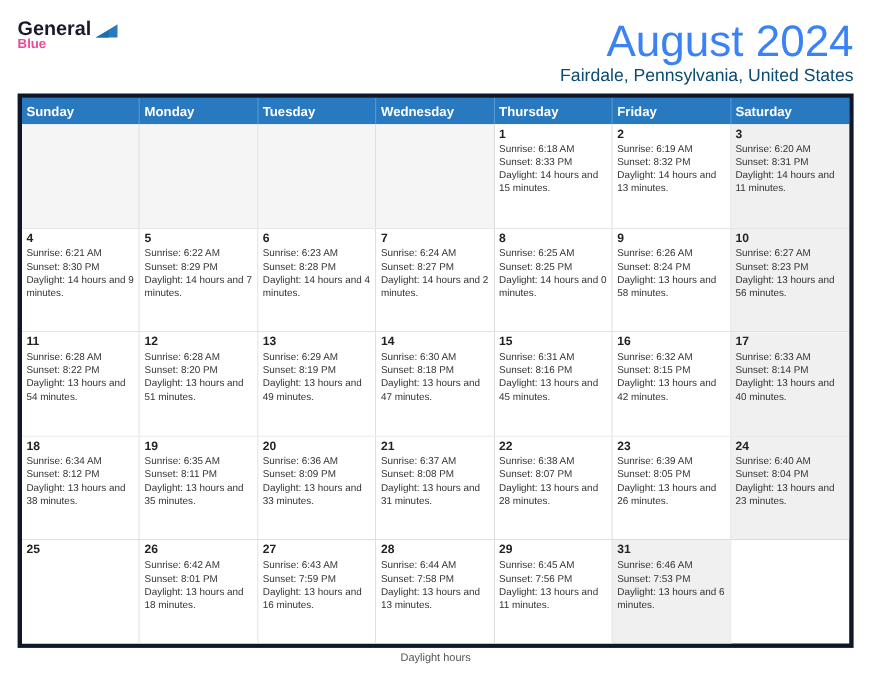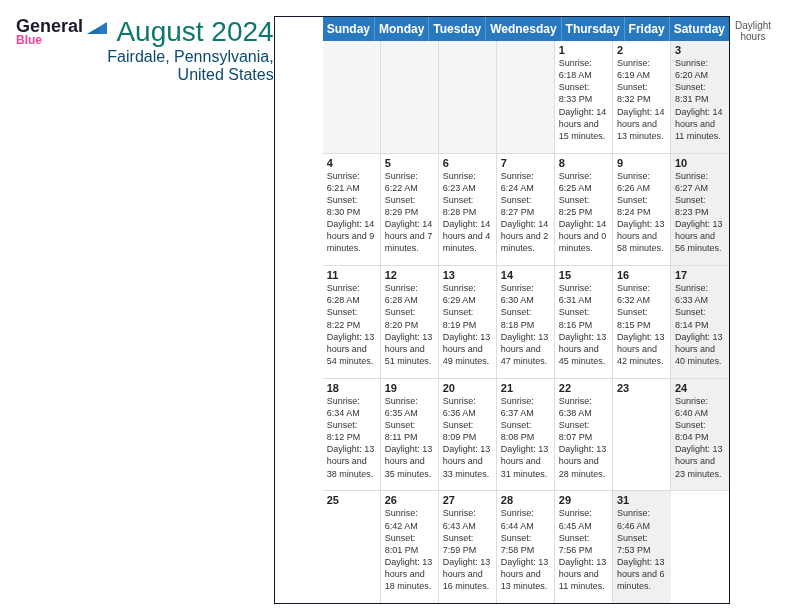--- a/index.html
+++ b/index.html
@@ -8,21 +8,21 @@
       background: #fff;
       width: 792px;
       height: 612px;
       overflow: hidden;
     }
     .page {
       width: 792px;
       height: 612px;
       padding: 16px 16px 8px 16px;
       display: flex;
-      flex-direction: row;
+      flex-direction: column;
     }
     .header {
       display: flex;
       justify-content: space-between;
       align-items: flex-start;
       margin-bottom: 6px;
     }
     .logo {
       display: flex;
       flex-direction: column;
@@ -30,34 +30,33 @@
     }
     .logo-row {
       display: flex;
       align-items: center;
       gap: 2px;
     }
     .title-section {
       text-align: right;
     }
     .main-title {
-      font-size: 28px;
+      font-size: 40px;
       font-weight: normal;
-      color: #0f766e;
+      color: #3b82f6;
     }
     .subtitle {
       font-size: 16px;
       color: #0c4a6e;
     }
     .calendar {
       flex: 1;
       display: flex;
       flex-direction: column;
-      border: 1px solid #0f172a;
-      padding-left: 48px;
+      border: 4px solid #0f172a;
     }
     .cal-header-row {
       display: grid;
       grid-template-columns: repeat(7, 1fr);
       background: #2979c0;
     }
     .cal-header-cell {
       color: #fff;
       font-size: 12px;
       font-weight: bold;
@@ -300,20 +299,24 @@
           </div>
           <div class="cal-cell">
             <div class="day-num">22</div>
             <div class="cell-text">Sunrise: 6:38 AM
 Sunset: 8:07 PM
 Daylight: 13 hours
 and 28 minutes.</div>
           </div>
           <div class="cal-cell">
             <div class="day-num">23</div>
+            <div class="cell-text">Sunrise: 6:39 AM
+Sunset: 8:05 PM
+Daylight: 13 hours
+and 26 minutes.</div>
           </div>
           <div class="cal-cell shaded">
             <div class="day-num">24</div>
             <div class="cell-text">Sunrise: 6:40 AM
 Sunset: 8:04 PM
 Daylight: 13 hours
 and 23 minutes.</div>
           </div>
         </div>
         <div class="cal-week">

